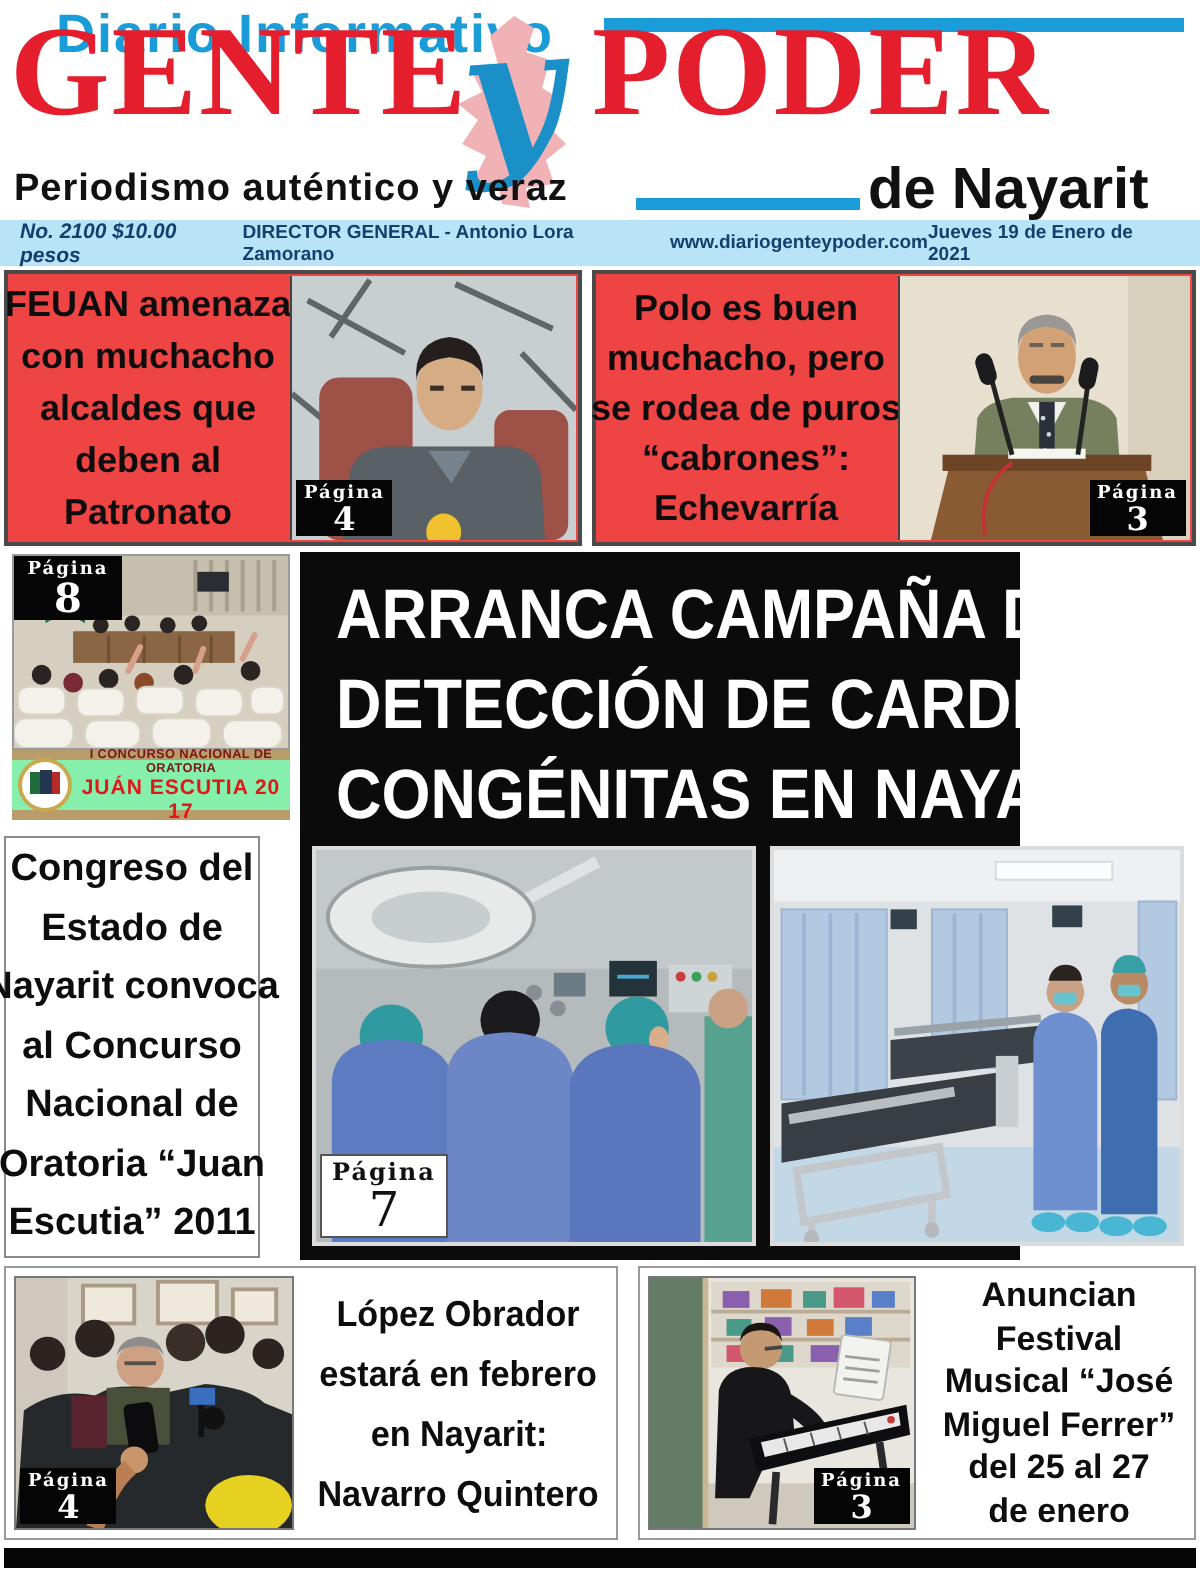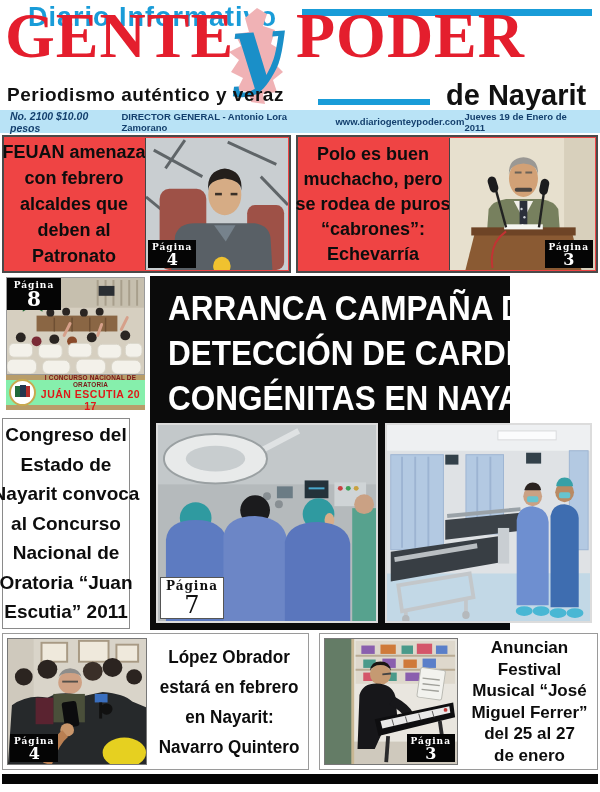--- a/index.html
+++ b/index.html
@@ -9,21 +9,21 @@
   
   .kicker{position:absolute;left:28px;top:2px;font-size:27px;font-weight:bold;color:#199cd8;letter-spacing:1px;}
   .title-serif{position:absolute;top:4px;font-family:"Liberation Serif",serif;font-weight:bold;font-size:64px;color:#e41e2d;letter-spacing:1px;line-height:1;}
   .t-gente{left:5px;}
   .t-poder{left:296px;}
   .map-wrap{position:absolute;left:219px;top:6px;width:74px;height:102px;}
   .y-script{position:absolute;left:231px;top:4px;font-family:"DejaVu Serif",serif;font-style:italic;font-weight:bold;font-size:86px;color:#1a8fc8;line-height:1;transform:rotate(-4deg);}
   .topbar-blue{position:absolute;left:302px;top:9px;width:290px;height:7px;background:#199cd8;}
   .tagline{position:absolute;left:7px;top:84px;font-size:19px;font-weight:bold;color:#111;letter-spacing:0.5px;}
   .region-bar{position:absolute;left:318px;top:99px;width:112px;height:6px;background:#199cd8;}
-  .region{position:absolute;left:446px;top:79px;font-size:29px;font-weight:bold;color:#111;}
+  .region{position:absolute;left:434px;top:79px;font-size:29px;font-weight:bold;color:#111;}
 
   
   .info-bar{position:absolute;left:0;top:110px;width:600px;height:23px;background:#b9e3f6;display:flex;align-items:center;justify-content:space-between;padding:0 10px;box-sizing:border-box;color:#14406e;font-size:9.5px;font-weight:bold;}
   .info-issue{font-style:italic;font-size:10.5px;}
 
   
   .panel{position:absolute;box-sizing:border-box;display:flex;}
   .panel-pink{background:#ef4444;border:2px solid #4a4a4a;}
   .panel-white{background:#ffffff;border:1px solid #9a9a9a;}
   .story-text{display:flex;flex-direction:column;align-items:center;justify-content:center;text-align:center;color:#0d0d0d;}
@@ -99,27 +99,27 @@
   <div class="y-script">y</div>
   <div class="title-serif t-poder">PODER</div>
   <div class="tagline">Periodismo auténtico y veraz</div>
   <div class="region-bar"></div>
   <div class="region">de Nayarit</div>
 
   <div class="info-bar">
     <span class="info-issue">No. 2100 $10.00 pesos</span>
     <span>DIRECTOR GENERAL  -  Antonio Lora Zamorano</span>
     <span>www.diariogenteypoder.com</span>
-    <span>Jueves 19 de Enero de 2011</span>
+    <span>Jueves 19 de Enero de 2021</span>
   </div>
 
   <div class="panel panel-pink feuan-panel">
     <div class="story-text">
         <div>FEUAN amenaza</div>
-        <div>con febrero</div>
+        <div>con muchacho</div>
         <div>alcaldes que</div>
         <div>deben al</div>
         <div>Patronato</div>
       </div>
     <div class="photo top-photo">
       <svg viewBox="0 0 146 130" preserveAspectRatio="none">
         <rect width="146" height="130" fill="#c9ced1"></rect>
         <g stroke="#3c4246" stroke-width="3" opacity="0.75">
           <line x1="8" y1="12" x2="58" y2="38"></line>
             <line x1="84" y1="4" x2="134" y2="26"></line>

